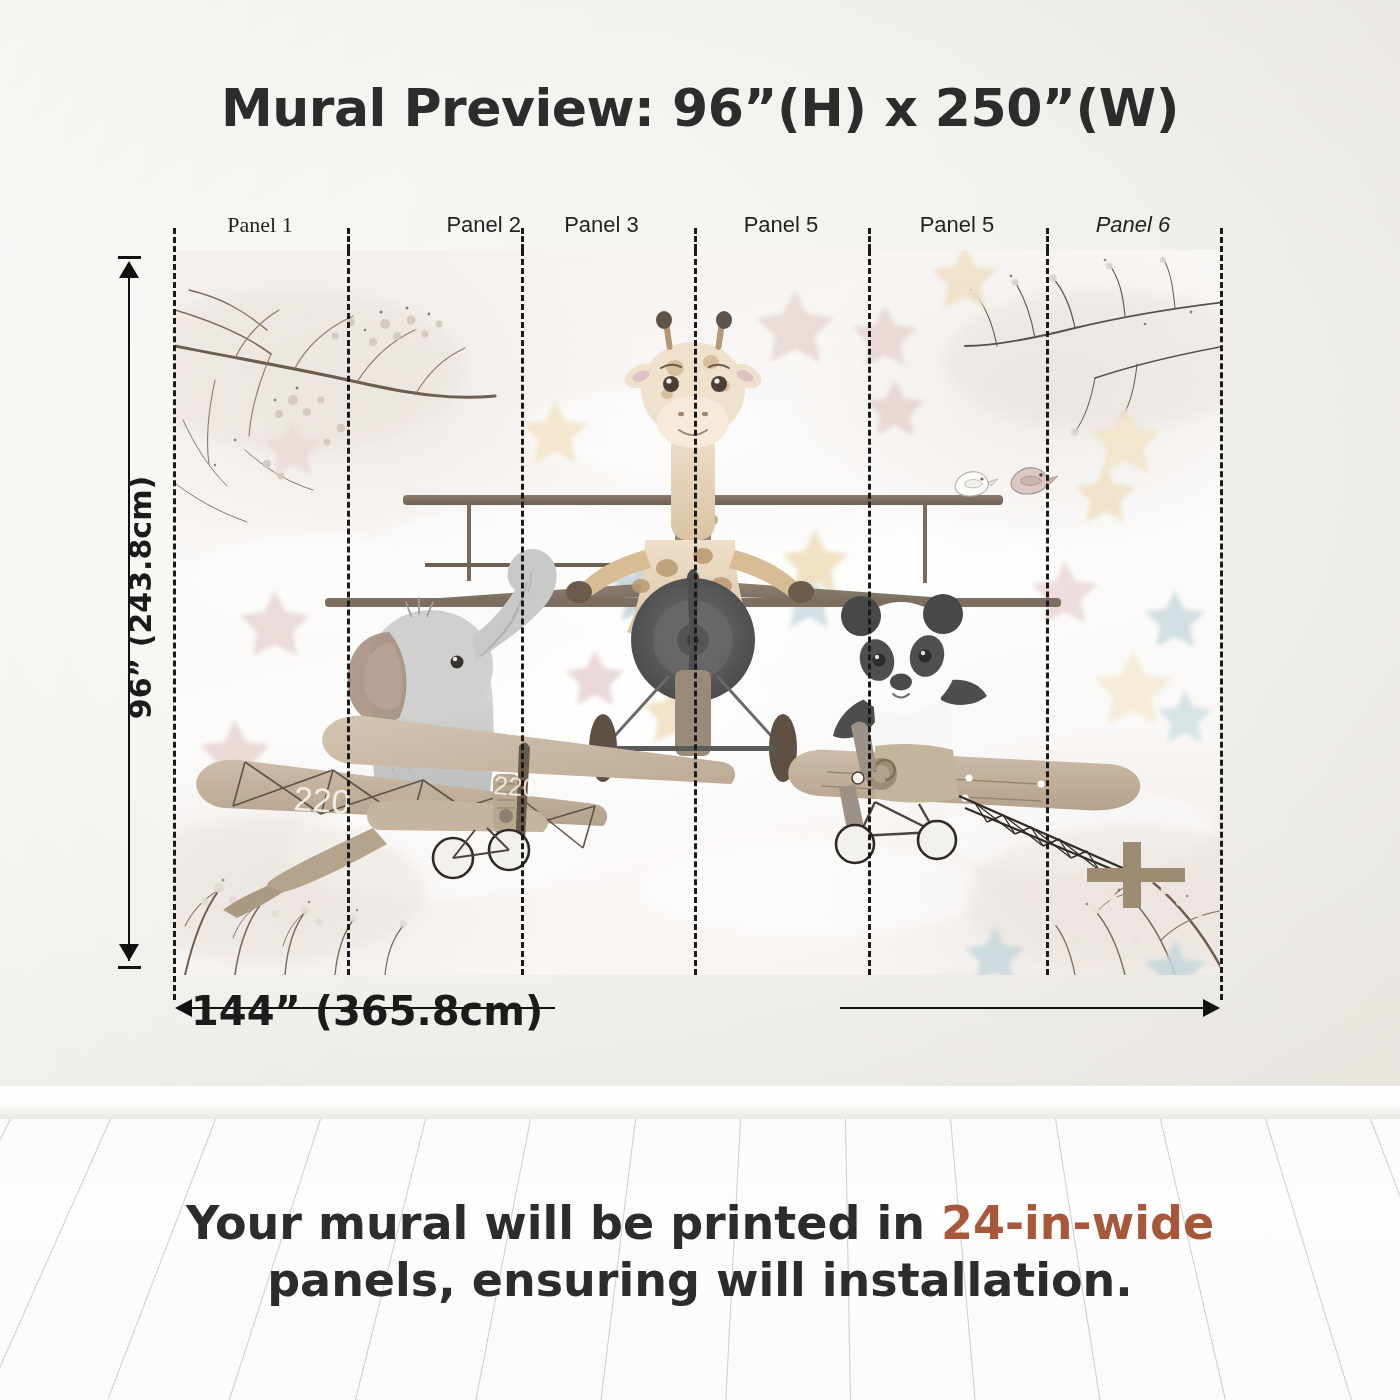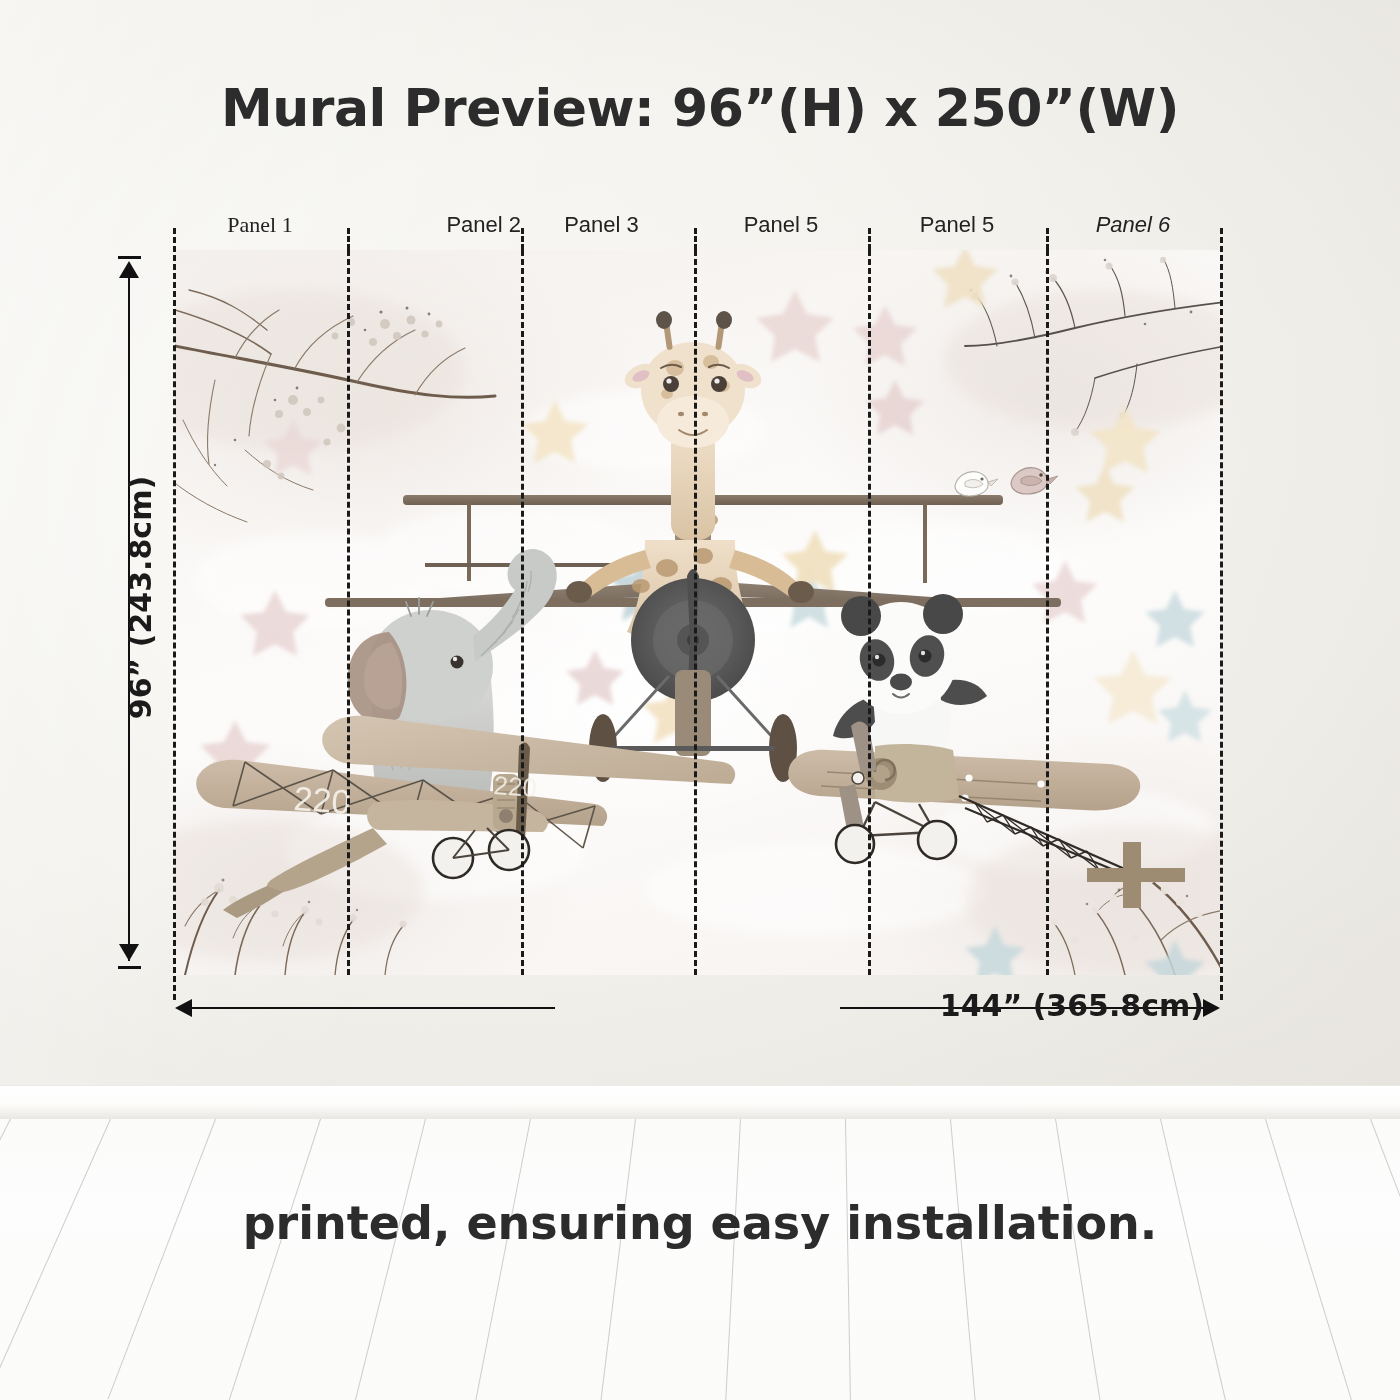--- a/index.html
+++ b/index.html
@@ -110,22 +110,22 @@
   .hseg{ position:absolute; top:15px; height:2px; background:#111; }
   .harrow-l{
     position:absolute; left:0; top:7px; width:0;height:0;
     border-top:9px solid transparent;border-bottom:9px solid transparent;border-right:17px solid #111;
   }
   .harrow-r{
     position:absolute; right:0; top:7px; width:0;height:0;
     border-top:9px solid transparent;border-bottom:9px solid transparent;border-left:17px solid #111;
   }
   #hlabel{
-    position:absolute; left:0; top:-4px; width:1045px; text-align:right;
-    font-size:30px; font-weight:bold; color:#1b1b1b;
+    position:absolute; left:0; top:-4px; width:1045px; text-align:left;
+    font-size:40px; font-weight:bold; color:#1b1b1b;
     font-family:"DejaVu Sans", sans-serif;
   }
   #hlabel span{ background:transparent; padding:0 16px; }
 
   
   #caption{
     position:absolute; left:100px; top:1195px; width:1200px;
     text-align:center; font-size:46px; font-weight:bold; color:#2c2c2c;
     line-height:1.24; font-family:"DejaVu Sans", sans-serif;
   }
@@ -674,14 +674,17 @@
   <div class="plank" style="left:740px; transform:rotate(3deg);"></div>
   <div class="plank" style="left:845px; transform:rotate(-1deg);"></div>
   <div class="plank" style="left:950px; transform:rotate(-5deg);"></div>
   <div class="plank" style="left:1055px;transform:rotate(-9deg);"></div>
   <div class="plank" style="left:1160px;transform:rotate(-13deg);"></div>
   <div class="plank" style="left:1265px;transform:rotate(-17deg);"></div>
   <div class="plank" style="left:1370px;transform:rotate(-21deg);"></div>
 </div>
 
 <div id="caption">
-  <div>printed, ensuring easy installation.</div>
+  <div>
+    <span>Your mural will be printed in </span><span class="hl">24-in-wide</span>
+  </div>
+  <div>panels, ensuring will installation.</div>
 </div>
 
 </body></html>

